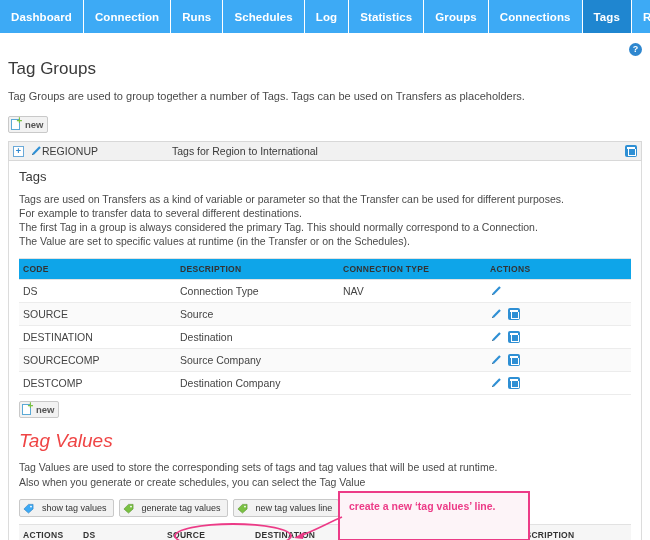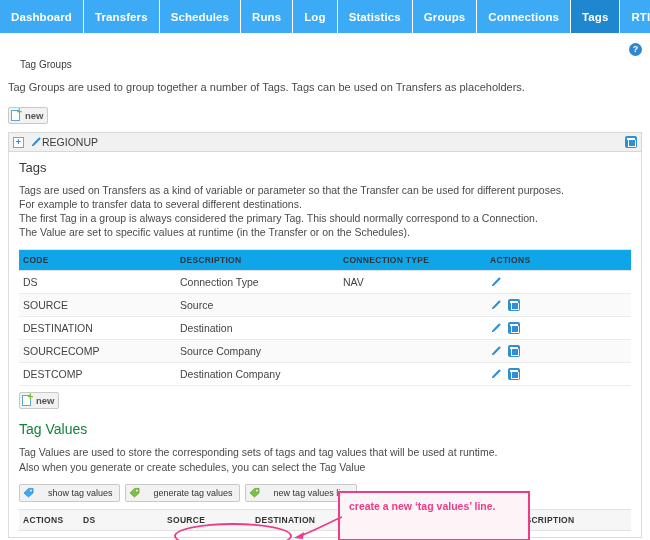--- a/index.html
+++ b/index.html
@@ -54,24 +54,24 @@
     font-size: 9px;
     font-weight: bold;
     line-height: 13px;
     text-align: center;
     cursor: pointer;
   }
 
   .page { padding: 0 8px; position: relative; }
 
   h1.section-title {
-    font-size: 10px;
+    font-size: 17px;
     font-weight: normal;
     color: #3a3a3a;
-    margin: 4px 0 10px 12px;
+    margin: 4px 0 10px 0;
   }
   .intro {
     font-size: 11px;
     color: #4a4a4a;
     margin: 0 0 12px 0;
     line-height: 15px;
   }
 
   
   .btn-new {
@@ -218,36 +218,37 @@
   }
   table.grid tbody tr:nth-child(even) td { background: #fafafa; }
   .acts { display: flex; align-items: center; gap: 6px; }
 
   .col-code { width: 157px; }
   .col-desc { width: 163px; }
   .col-ctype { width: 147px; }
 
   
   h2.tv-title {
-    font-size: 14px;
+    font-size: 19px;
     font-weight: normal;
-    color: #15803d;
+    color: #ef4444;
     margin: 10px 0 8px 0;
+    font-style: italic;
   }
   .tv-desc {
     font-size: 10.5px;
     color: #4a4a4a;
     line-height: 14.5px;
     margin: 0 0 10px 0;
   }
   .tv-buttons { display: flex; gap: 5px; align-items: center; }
   .btn-tag {
     display: inline-flex;
-    align-items: flex-start;
-    gap: 14px;
+    align-items: flex-end;
+    gap: 8px;
     background: #f2f2f2;
     border: 1px solid #c9c9c9;
     border-radius: 2px;
     padding: 2px 6px 2px 3px;
     font-size: 9px;
     color: #333333;
     cursor: pointer;
     line-height: 12px;
     white-space: nowrap;
   }
@@ -313,23 +314,23 @@
     height: 32px;
     z-index: 31;
     pointer-events: none;
   }
 </style>
 </head>
 <body>
 
 <div class="navbar">
   <div class="nav-tab">Dashboard</div>
-  <div class="nav-tab">Transfers</div>
+  <div class="nav-tab">Connection</div>
+  <div class="nav-tab">Runs</div>
   <div class="nav-tab">Schedules</div>
-  <div class="nav-tab">Runs</div>
   <div class="nav-tab">Log</div>
   <div class="nav-tab">Statistics</div>
   <div class="nav-tab">Groups</div>
   <div class="nav-tab">Connections</div>
   <div class="nav-tab active">Tags</div>
   <div class="nav-tab">RTI</div>
 </div>
 
 <div class="helprow">
   <div class="help-icon">?</div>
@@ -351,20 +352,21 @@
 
   <div class="group-header">
     <span class="expander">+</span>
     <span class="ico-pencil">
       <svg viewBox="0 0 12 12" width="12" height="12">
           <path d="M9.2 1.2 L10.8 2.8 L4.2 9.4 L2.1 10 L2.7 7.9 Z" fill="#2e8fd4"></path>
           <path d="M2.1 10 L2.5 8.7 L3.4 9.6 Z" fill="#4a4a4a"></path>
         </svg>
     </span>
     <span class="group-code">REGIONUP</span>
+    <span class="group-desc">Tags for Region to International</span>
     <span class="trash-btn ico-trash"></span>
   </div>
 
   
   <div class="card">
     <h2 class="card-title">Tags</h2>
     <div class="card-desc">
       <div>Tags are used on Transfers as a kind of variable or parameter so that the Transfer can be used for different purposes.</div>
       <div>For example to transfer data to several different destinations.</div>
       <div>The first Tag in a group is always considered the primary Tag. This should normally correspond to a Connection.</div>

